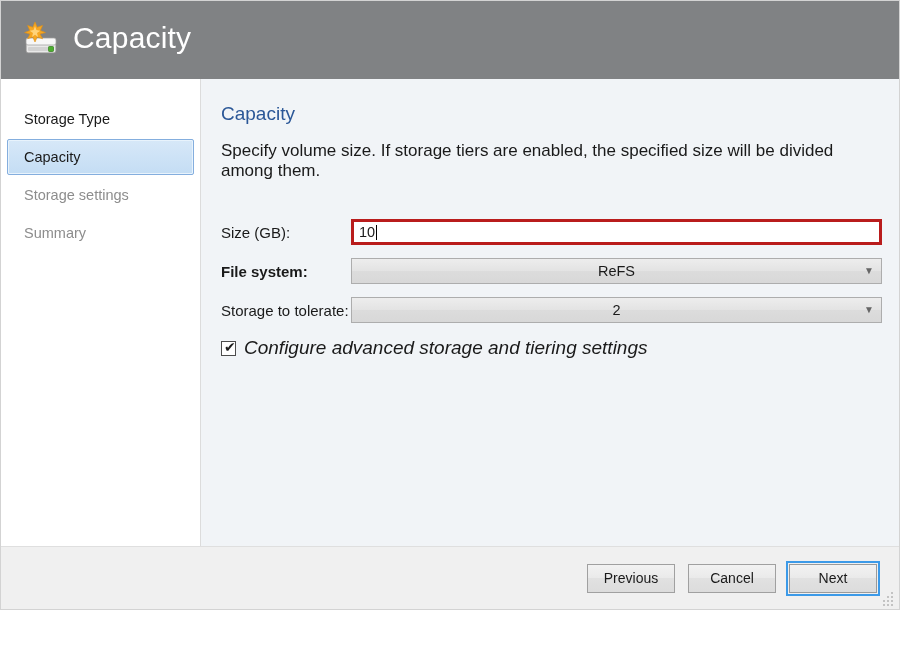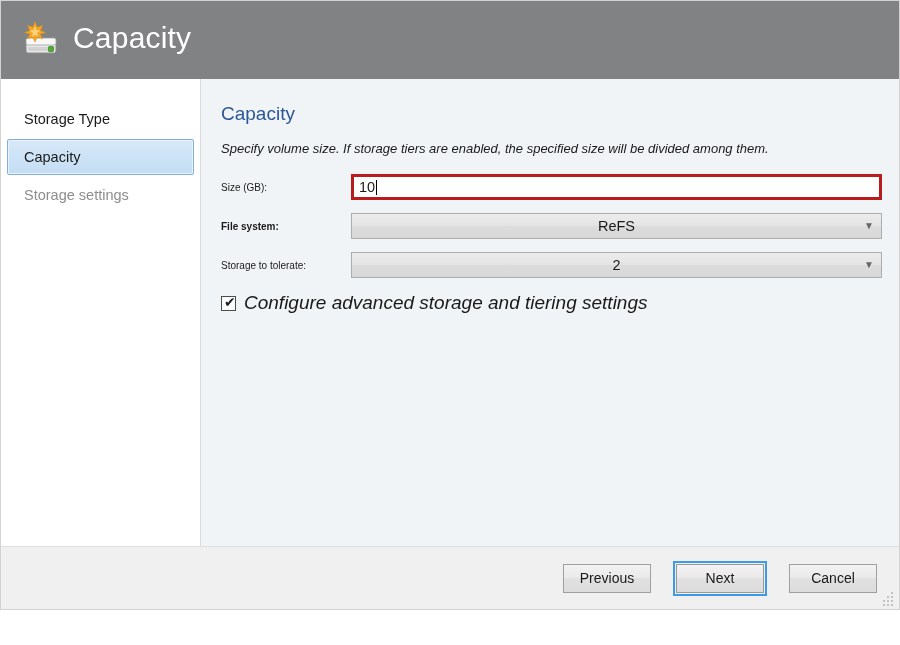--- a/index.html
+++ b/index.html
@@ -100,32 +100,31 @@
     min-width: 0;
   }
   .page-heading {
     color: #2b5797;
     font-size: 19px;
     font-weight: normal;
     margin: 0 0 16px 2px;
   }
   .page-desc {
     color: #1a1a1a;
-    font-size: 13px;
-    margin: 0 0 18px 2px;
-    font-style: italic;
+    font-size: 17px;
+    margin: 0 0 38px 2px;
   }
 
   .form-row {
     display: flex;
     align-items: center;
     margin-bottom: 13px;
   }
   .form-label {
-    font-size: 10px;
+    font-size: 15px;
     color: #1a1a1a;
     flex: 0 0 auto;
     padding-left: 2px;
     white-space: nowrap;
   }
   .lbl-size   { width: 130px; }
   .lbl-fs     { width: 130px; font-weight: bold; }
   .lbl-ftt    { width: 130px; }
 
   .text-input {
@@ -211,21 +210,20 @@
     height: 63px;
     flex: 0 0 auto;
     background: #f0f0f0;
     border-top: 1px solid #dfdfdf;
     display: flex;
     align-items: center;
     justify-content: flex-end;
     padding-right: 22px;
     box-sizing: border-box;
     position: relative;
-    gap: 12px;
   }
   .btn {
     width: 88px;
     height: 29px;
     margin-left: 13px;
     box-sizing: border-box;
     border: 1px solid #a0a0a0;
     background: linear-gradient(to bottom, #f2f2f2 0%, #eaeaea 48%, #e1e1e1 50%, #dcdcdc 100%);
     font-size: 14px;
     color: #1a1a1a;
@@ -282,20 +280,23 @@
       </div>
       <div class="nav-spacer"></div>
       <div class="nav-item selected">
         <span>Capacity</span>
       </div>
       <div class="nav-spacer"></div>
       <div class="nav-item disabled">
         <span>Storage settings</span>
       </div>
       <div class="nav-spacer"></div>
+      <div class="nav-item disabled">
+        <span>Summary</span>
+      </div>
     </div>
 
     <div class="main">
       <div class="page-heading">Capacity</div>
       <div class="page-desc">Specify volume size. If storage tiers are enabled, the specified size will be divided among them.</div>
 
       <div class="form-row">
         <div class="form-label lbl-size">Size (GB):</div>
         <div class="text-input">
           <span>10</span>
@@ -325,25 +326,25 @@
         </div>
         <div class="check-label">Configure advanced storage and tiering settings</div>
       </div>
     </div>
   </div>
 
   <div class="footer">
     <div class="btn">
       <span>Previous</span>
     </div>
+    <div class="btn">
+      <span>Cancel</span>
+    </div>
     <div class="btn focused">
       <span>Next</span>
-    </div>
-    <div class="btn">
-      <span>Cancel</span>
     </div>
     <div class="grip">
       <i style="left:10px;top:0px"></i>
       <i style="left:10px;top:4px"></i>
         <i style="left:6px;top:4px"></i>
       <i style="left:10px;top:8px"></i>
         <i style="left:6px;top:8px"></i>
         <i style="left:2px;top:8px"></i>
       <i style="left:10px;top:12px"></i>
         <i style="left:6px;top:12px"></i>

